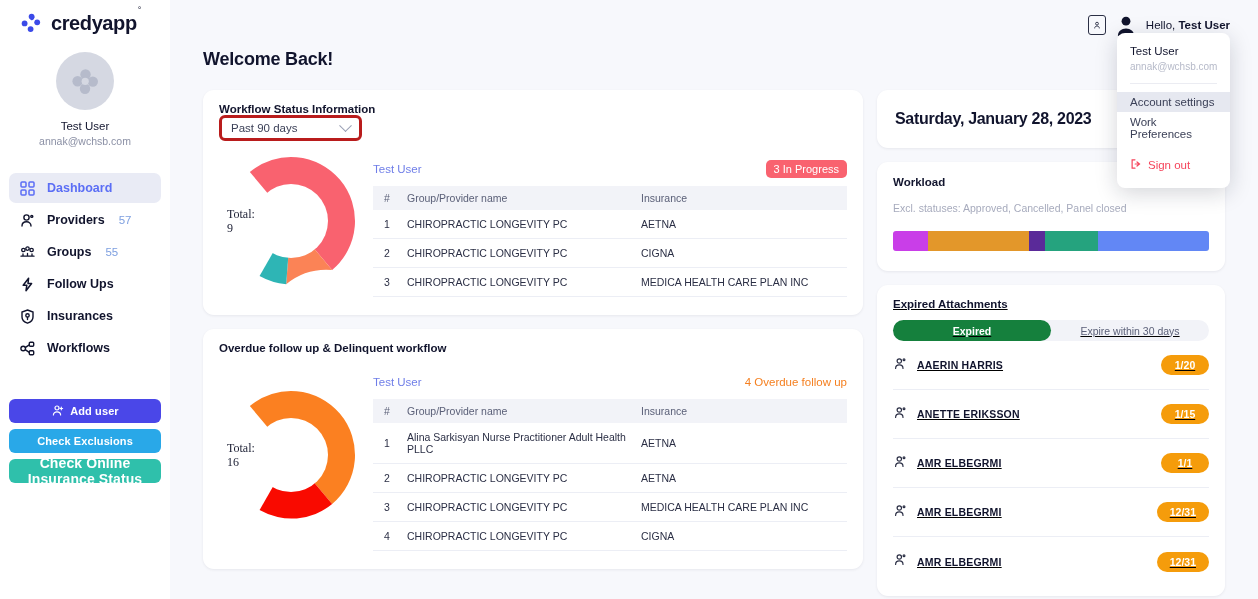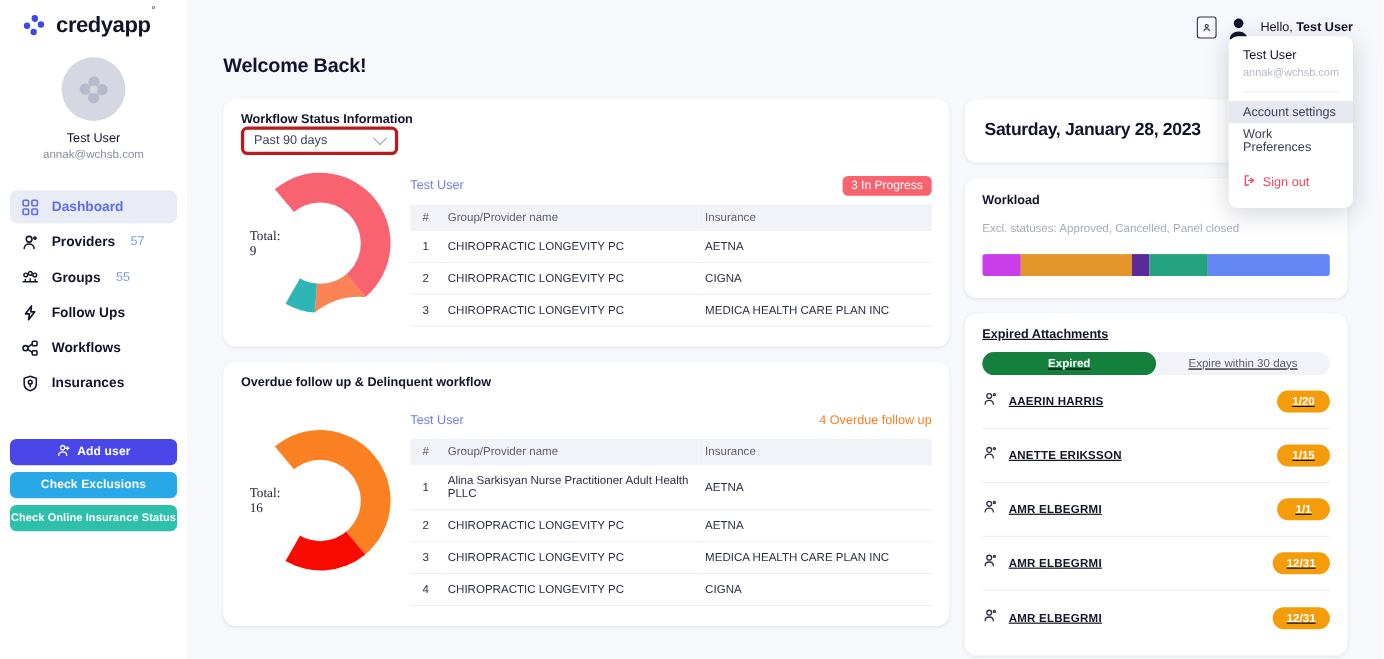--- a/index.html
+++ b/index.html
@@ -225,56 +225,56 @@
           <svg viewBox="0 0 17 17" fill="none" stroke="#11142d" stroke-width="1.5" stroke-linejoin="round" stroke-linecap="round">
               <path d="M9.6 2.2 4.2 9.3h3.6l-.8 5.4 5.6-7.2H9z"></path>
             </svg>
         </span>
         <span>Follow Ups</span>
       </div>
 
       <div class="nav-item">
         <span class="nav-ic">
           <svg viewBox="0 0 17 17" fill="none" stroke="#11142d" stroke-width="1.4">
+              <path d="M8.5 2 14 4v5c0 3.2-2.6 5.3-5.5 6.2C5.6 14.3 3 12.2 3 9V4z"></path>
+              <circle cx="8.5" cy="7.4" r="1.7"></circle>
+              <path d="M8.5 9.1v2.4" stroke-linecap="round"></path>
+            </svg>
+        </span>
+        <span>Insurances</span>
+      </div>
+
+      <div class="nav-item">
+        <span class="nav-ic">
+          <svg viewBox="0 0 17 17" fill="none" stroke="#11142d" stroke-width="1.4">
               <circle cx="4.2" cy="8.5" r="2.3"></circle>
               <rect x="10.3" y="2.3" width="4.4" height="4" rx="1"></rect>
               <rect x="10.3" y="10.8" width="4.4" height="4" rx="1"></rect>
               <path d="M6.5 7.4l3.8-2.6M6.5 9.8l3.8 2.6" stroke-linecap="round"></path>
             </svg>
         </span>
         <span>Workflows</span>
-      </div>
-
-      <div class="nav-item">
-        <span class="nav-ic">
-          <svg viewBox="0 0 17 17" fill="none" stroke="#11142d" stroke-width="1.4">
-              <path d="M8.5 2 14 4v5c0 3.2-2.6 5.3-5.5 6.2C5.6 14.3 3 12.2 3 9V4z"></path>
-              <circle cx="8.5" cy="7.4" r="1.7"></circle>
-              <path d="M8.5 9.1v2.4" stroke-linecap="round"></path>
-            </svg>
-        </span>
-        <span>Insurances</span>
       </div>
     </nav>
 
     <div class="side-btns">
       <button class="sbtn" style="background:#4a47e8">
         <span>
           <svg viewBox="0 0 13 13" fill="none" stroke="#fff" stroke-width="1.2">
               <circle cx="6" cy="4" r="2"></circle>
               <path d="M2.4 11c0-2 1.6-3.2 3.6-3.2S9.6 9 9.6 11" stroke-linecap="round"></path>
               <path d="M10.3 3.2v2.6M9 4.5h2.6" stroke-linecap="round"></path>
             </svg>
         </span>
         <span>Add user</span>
       </button>
       <button class="sbtn" style="background:#29a8e8">
         <span>Check Exclusions</span>
       </button>
-      <button class="sbtn" style="background:#2fc0ab;font-size:10px">
+      <button class="sbtn" style="background:#2fc0ab;font-size:14px">
         <span>Check Online Insurance Status</span>
       </button>
     </div>
   </aside>
 
   <section class="main">
 
     <div class="topbar">
       <span class="badge-ic">
         <svg viewBox="0 0 12 14" width="10" height="12" fill="none" stroke="#2b2f45" stroke-width="1.1">

